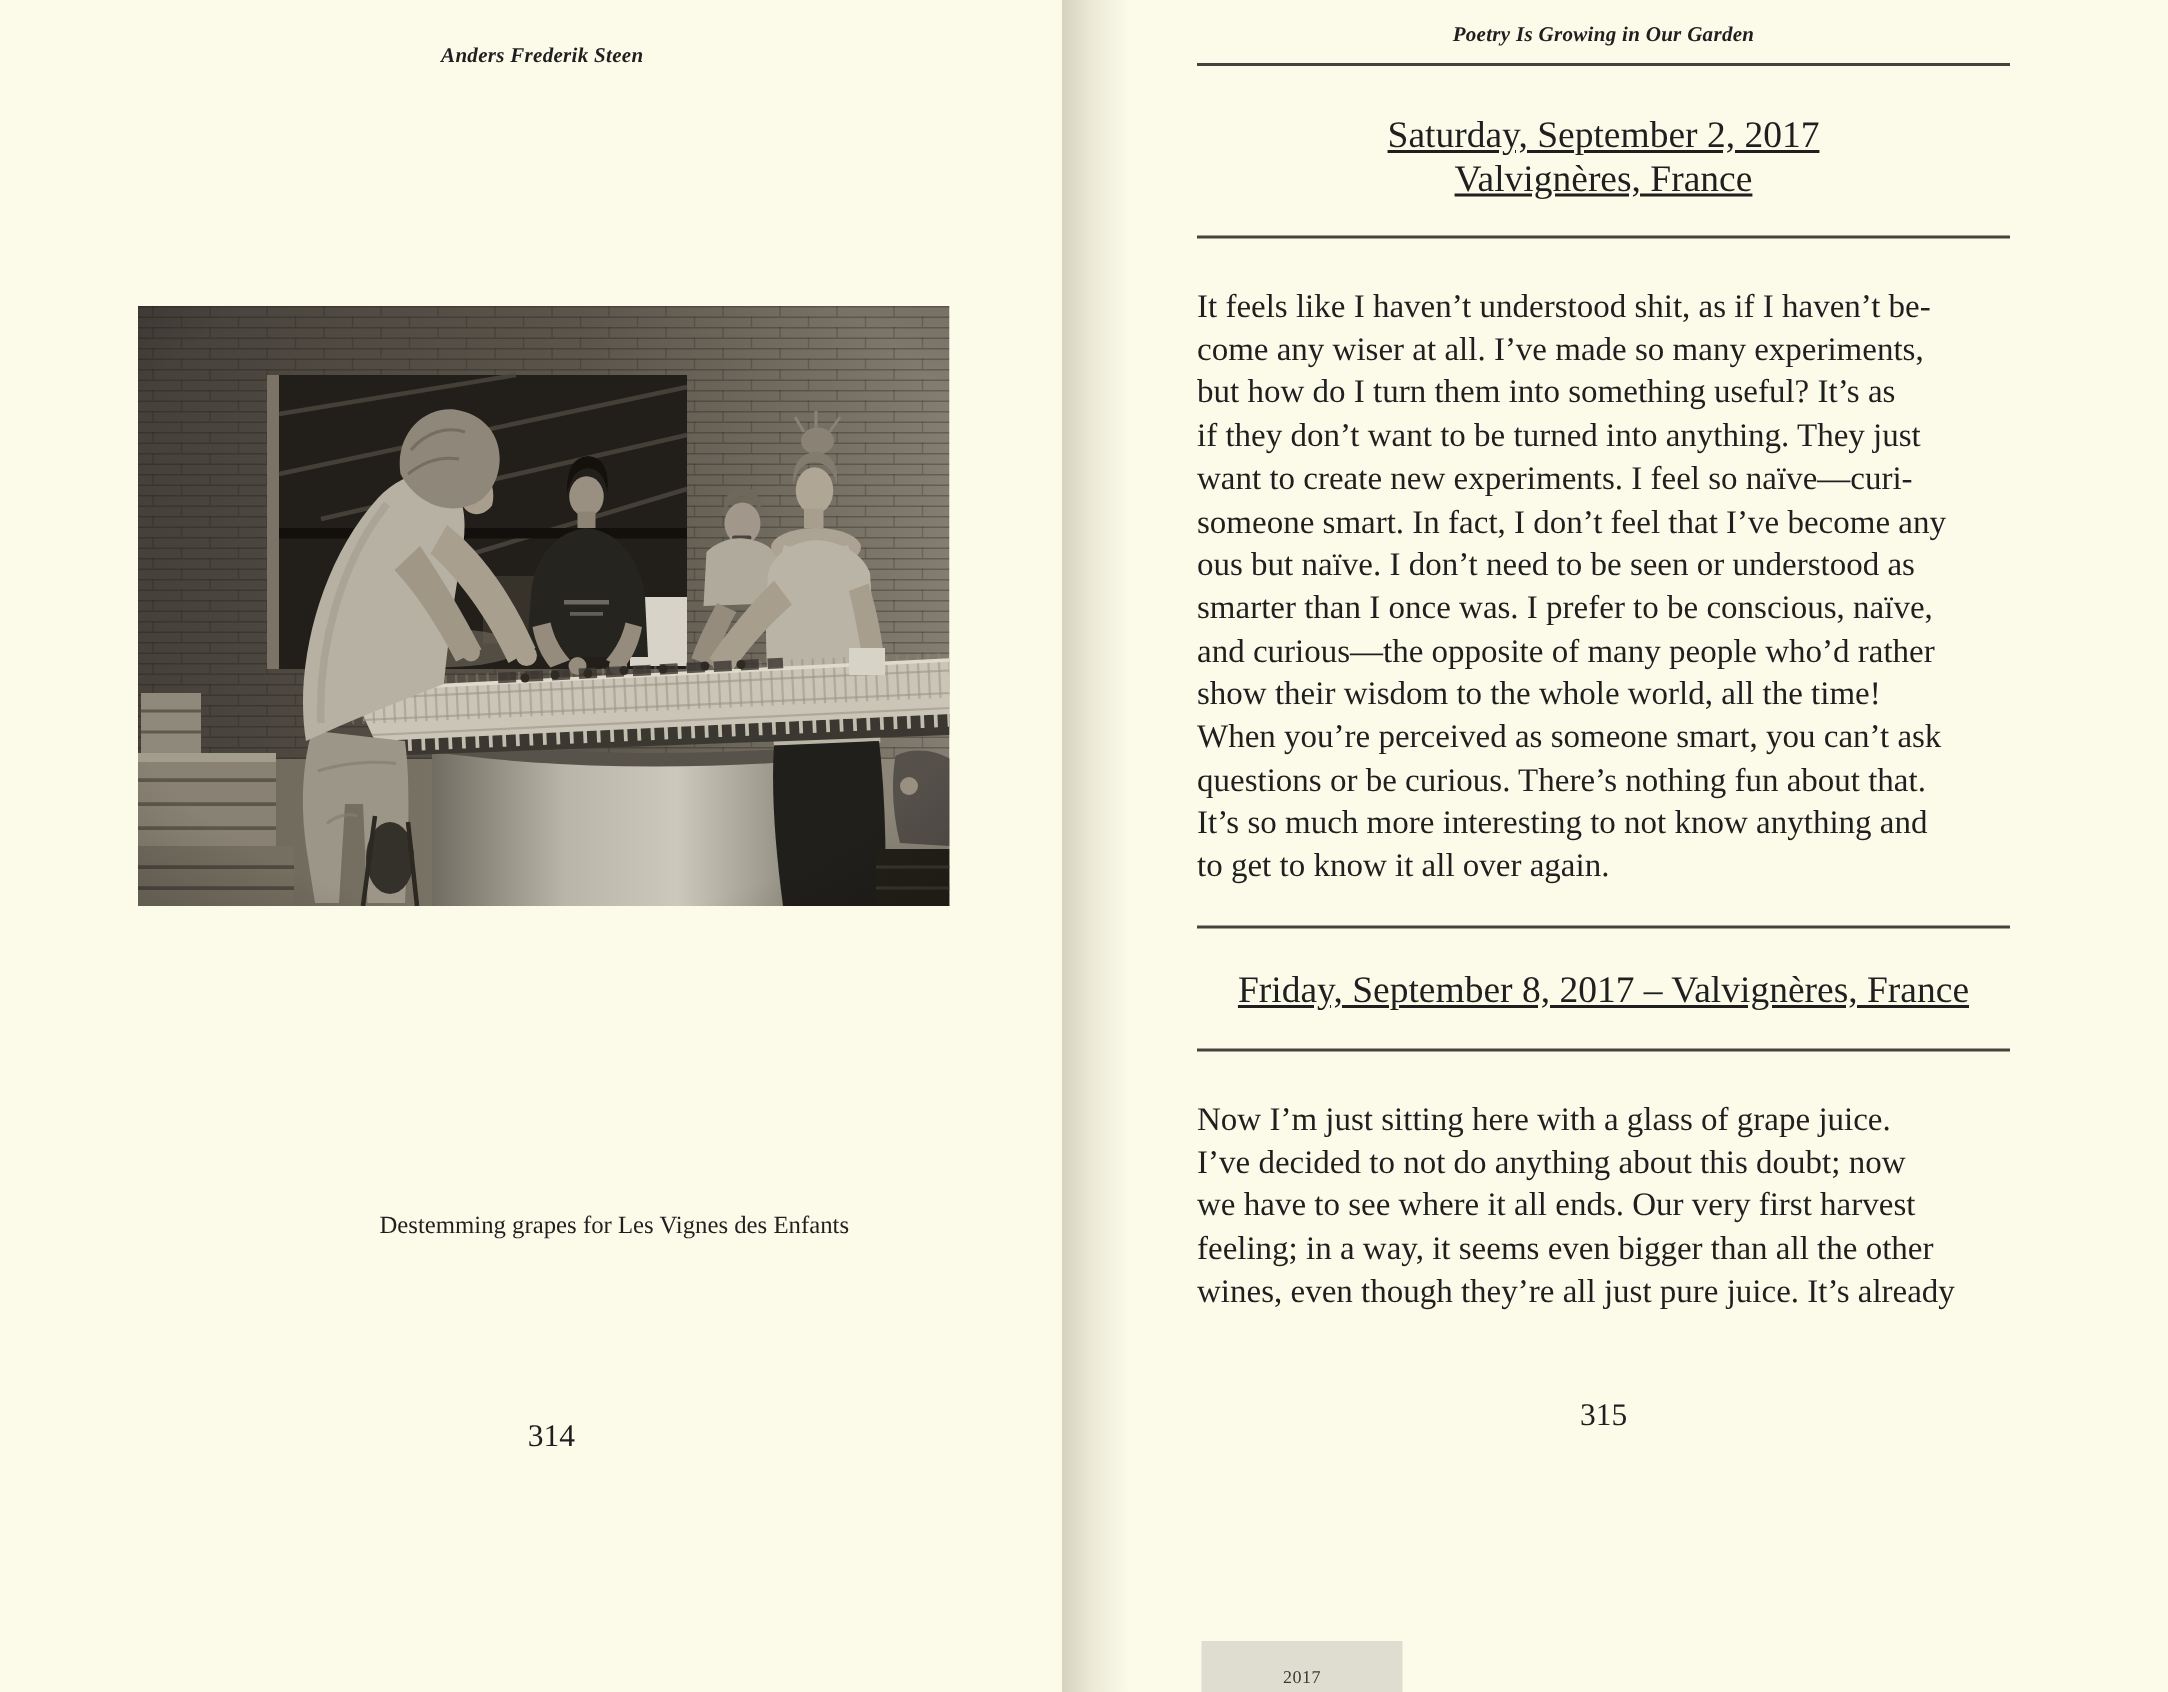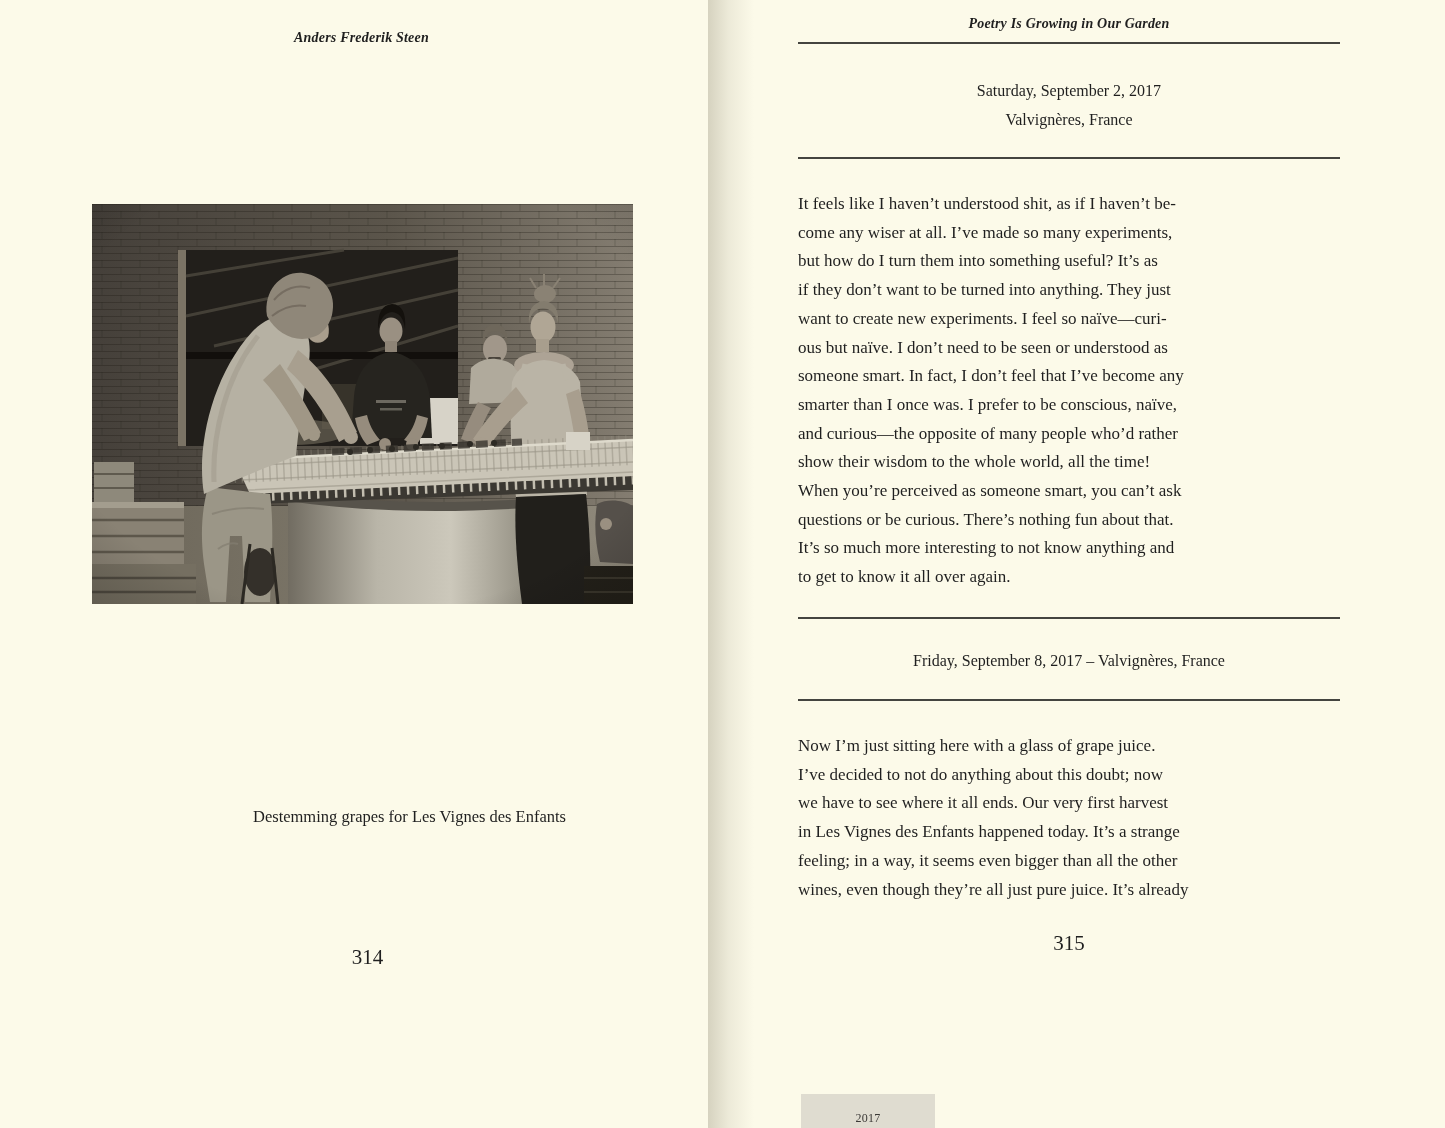--- a/index.html
+++ b/index.html
@@ -18,26 +18,26 @@
   .running-head {
     position:absolute; top:16px; font-style:italic; font-weight:bold;
     font-size:14px; letter-spacing:0.2px; text-align:center; color:var(--ink,#1F1F1F);
   }
   .rh-left  { left:0;  width:723px; }
   .rh-right { left:90px; width:542px; }
   .rule { position:absolute; left:90px; width:542px; height:2px; background:var(--rule,#44443F); }
   .r1 { top:42px; } .r2 { top:157px; } .r3 { top:617px; } .r4 { top:699px; }
   .date-block {
     position:absolute; left:90px; width:542px; text-align:center;
-    font-size:16px; line-height:29px;
+    font-size:25px; line-height:29px;text-decoration:underline;
   }
   .d1 { top:76px; } .d2 { top:646px; }
   .body-block {
     position:absolute; left:90px; width:542px;
-    font-size:17px; line-height:28.7px;
+    font-size:22px; line-height:28.7px;
   }
   .b1 { top:190px; } .b2 { top:732px; }
   .body-block .tline { text-align:left; white-space:nowrap; }
   .date-block .tline { text-align:center; white-space:nowrap; }
   .photo-wrap { position:absolute; left:92px; top:190px; width:541px; height:400px; }
   .photo-wrap svg { display:block; width:541px; height:400px; }
   .caption {
     position:absolute; left:0; top:793px; width:723px; text-align:center;
     font-size:16.5px; color:var(--ink,#1F1F1F);margin-left:48px;
   }
@@ -225,42 +225,41 @@
         <div class="tline">Valvignères, France</div>
       </div>
     <div class="rule r2"></div>
 
     <div class="body-block b1">
         <div class="tline">It feels like I haven’t understood shit, as if I haven’t be-</div>
         <div class="tline">come any wiser at all. I’ve made so many experiments,</div>
         <div class="tline">but how do I turn them into something useful? It’s as</div>
         <div class="tline">if they don’t want to be turned into anything. They just</div>
         <div class="tline">want to create new experiments. I feel so naïve—curi-</div>
+        <div class="tline">someone smart. In fact, I don’t feel that I’ve become any</div>
         <div class="tline">ous but naïve. I don’t need to be seen or understood as</div>
-        <div class="tline">someone smart. In fact, I don’t feel that I’ve become any</div>
         <div class="tline">smarter than I once was. I prefer to be conscious, naïve,</div>
         <div class="tline">and curious—the opposite of many people who’d rather</div>
         <div class="tline">show their wisdom to the whole world, all the time!</div>
         <div class="tline">When you’re perceived as someone smart, you can’t ask</div>
         <div class="tline">questions or be curious. There’s nothing fun about that.</div>
         <div class="tline">It’s so much more interesting to not know anything and</div>
         <div class="tline">to get to know it all over again.</div>
       </div>
 
     <div class="rule r3"></div>
     <div class="date-block d2">
         <div class="tline">Friday, September 8, 2017 – Valvignères, France</div>
       </div>
     <div class="rule r4"></div>
 
     <div class="body-block b2">
         <div class="tline">Now I’m just sitting here with a glass of grape juice.</div>
         <div class="tline">I’ve decided to not do anything about this doubt; now</div>
         <div class="tline">we have to see where it all ends. Our very first harvest</div>
-        <div class="tline">in Les Vignes des Enfants happened today. It’s a strange</div>
         <div class="tline">feeling; in a way, it seems even bigger than all the other</div>
         <div class="tline">wines, even though they’re all just pure juice. It’s already</div>
       </div>
 
     <div class="folio folio-right">315</div>
     <div class="year-tab">2017</div>
   </section>
 
 </div>
 

